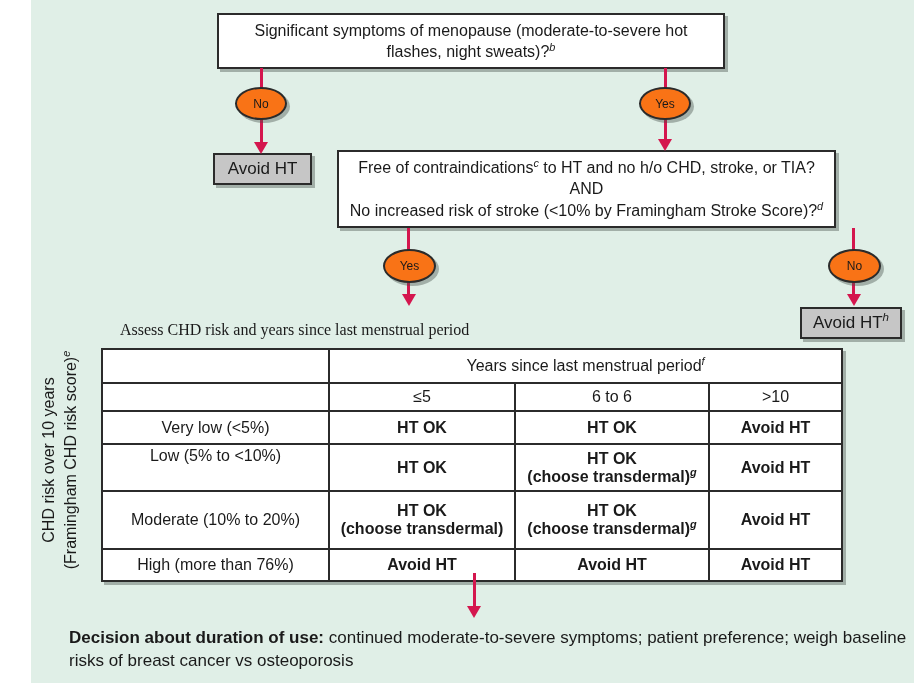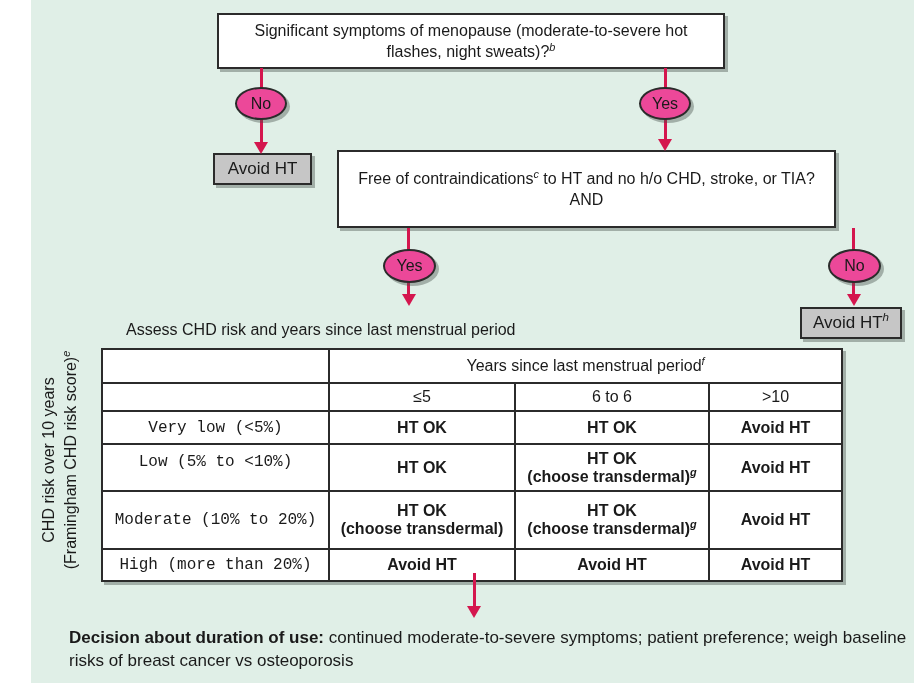--- a/index.html
+++ b/index.html
@@ -19,26 +19,26 @@
     box-shadow:3px 3px 0 rgba(70,80,75,0.40);
     display:flex;flex-direction:column;
     align-items:center;justify-content:center;
     text-align:center;
     font-size:16px;line-height:1.32;
     box-sizing:border-box;
   }
   .gray-box{background:#c6c6c6;font-size:17px;}
   .oval{
     position:absolute;
-    background:#ec4899;
+    background:#f97316;
     border:2px solid #2b2b2b;
     border-radius:50%;
     box-shadow:3px 3px 0 rgba(70,80,75,0.40);
     display:flex;align-items:center;justify-content:center;
-    font-size:16px;
+    font-size:12px;
     box-sizing:border-box;
     z-index:3;
   }
   .vline{position:absolute;width:3px;z-index:1;}
   .ahead{
     position:absolute;width:0;height:0;z-index:2;
     border-left:7px solid transparent;
     border-right:7px solid transparent;
   }
   sup{font-style:italic;font-size:0.68em;line-height:0;}
@@ -49,21 +49,21 @@
     box-shadow:3px 3px 0 rgba(70,80,75,0.40);
     background:#ffffff;
   }
   table.matrix td{
     border:2px solid #2b2b2b;
     font-size:16px;
     text-align:center;vertical-align:middle;
     padding:2px 4px;box-sizing:border-box;
     background:#ffffff;
   }
-  td.rowlabel{text-align:left;padding-left:9px;font-family:Liberation Mono, monospace;}
+  td.rowlabel{text-align:left;padding-left:9px;}
   td.c-light{background:#ebebeb;font-weight:bold;}
   td.c-med{background:#d8d8d8;font-weight:bold;}
   td.c-dark{background:#bfbfbf;font-weight:bold;}
   .vlabel{
     position:absolute;
     left:-100px;top:432px;width:270px;height:56px;
     transform:rotate(-90deg);
     text-align:center;font-size:16px;line-height:1.4;
   }
   .footer{
@@ -94,40 +94,41 @@
   <div class="vline" style="left:633px;top:68px;height:22px;background:#d4164e;"></div>
   <div class="oval" style="left:608px;top:87px;width:52px;height:33px;">
     <span>Yes</span>
   </div>
   <div class="vline" style="left:633px;top:119px;height:21px;background:#d4164e;"></div>
   <div class="ahead" style="left:627px;top:139px;border-top:12px solid #d4164e;"></div>
 
   <div class="box" style="left:306px;top:150px;width:499px;height:78px;padding:2px 10px;">
     <div><span>Free of contraindications</span><sup>c</sup><span> to HT and no h/o CHD, stroke, or TIA?</span></div>
     <div>AND</div>
+    <div><span>No increased risk of stroke (&lt;10% by Framingham Stroke Score)?</span><sup>d</sup></div>
   </div>
 
   <div class="vline" style="left:376px;top:228px;height:22px;background:#d4164e;"></div>
   <div class="oval" style="left:352px;top:249px;width:53px;height:34px;">
     <span>Yes</span>
   </div>
   <div class="vline" style="left:376px;top:282px;height:13px;background:#d4164e;"></div>
   <div class="ahead" style="left:371px;top:294px;border-top:12px solid #d4164e;"></div>
 
   <div class="vline" style="left:821px;top:228px;height:22px;background:#d4164e;"></div>
   <div class="oval" style="left:797px;top:249px;width:53px;height:34px;">
     <span>No</span>
   </div>
   <div class="vline" style="left:821px;top:282px;height:13px;background:#d4164e;"></div>
   <div class="ahead" style="left:816px;top:294px;border-top:12px solid #d4164e;"></div>
   <div class="box gray-box" style="left:769px;top:307px;width:102px;height:32px;">
     <div><span>Avoid HT</span><sup>h</sup></div>
   </div>
 
-  <div class="assess" style="left:95px;top:321px;">Assess CHD risk and years since last menstrual period</div>
+  <div class="assess" style="left:89px;top:321px;font-family:Liberation Serif, serif;">Assess CHD risk and years since last menstrual period</div>
 
   <table class="matrix">
     <colgroup>
       <col style="width:227px">
         <col style="width:186px">
         <col style="width:194px">
         <col style="width:133px">
     </colgroup>
     <tbody>
         <tr style="height:34px">
@@ -146,21 +147,21 @@
             <div>HT OK</div>
           </td>
       <td class="c-light">
             <div>HT OK</div>
           </td>
       <td class="c-dark">
             <div>Avoid HT</div>
           </td>
     </tr>
     <tr style="height:47px">
-      <td class="rowlabel" style="vertical-align:top;padding-top:8px;">Low (5% to &lt;10%)</td>
+      <td class="rowlabel" style="vertical-align:top;padding-top:2px;">Low (5% to &lt;10%)</td>
       <td class="c-light">
             <div>HT OK</div>
           </td>
       <td class="c-med">
         <div>HT OK</div>
         <div><span>(choose transdermal)</span><sup>g</sup></div>
       </td>
       <td class="c-dark">
             <div>Avoid HT</div>
           </td>
@@ -173,21 +174,21 @@
       </td>
       <td class="c-med">
         <div>HT OK</div>
         <div><span>(choose transdermal)</span><sup>g</sup></div>
       </td>
       <td class="c-dark">
             <div>Avoid HT</div>
           </td>
     </tr>
     <tr style="height:32px">
-      <td class="rowlabel">High (more than 20%)</td>
+      <td class="rowlabel">High (more than 76%)</td>
       <td class="c-dark">
             <div>Avoid HT</div>
           </td>
       <td class="c-dark">
             <div>Avoid HT</div>
           </td>
       <td class="c-dark">
             <div>Avoid HT</div>
           </td>
     </tr>

